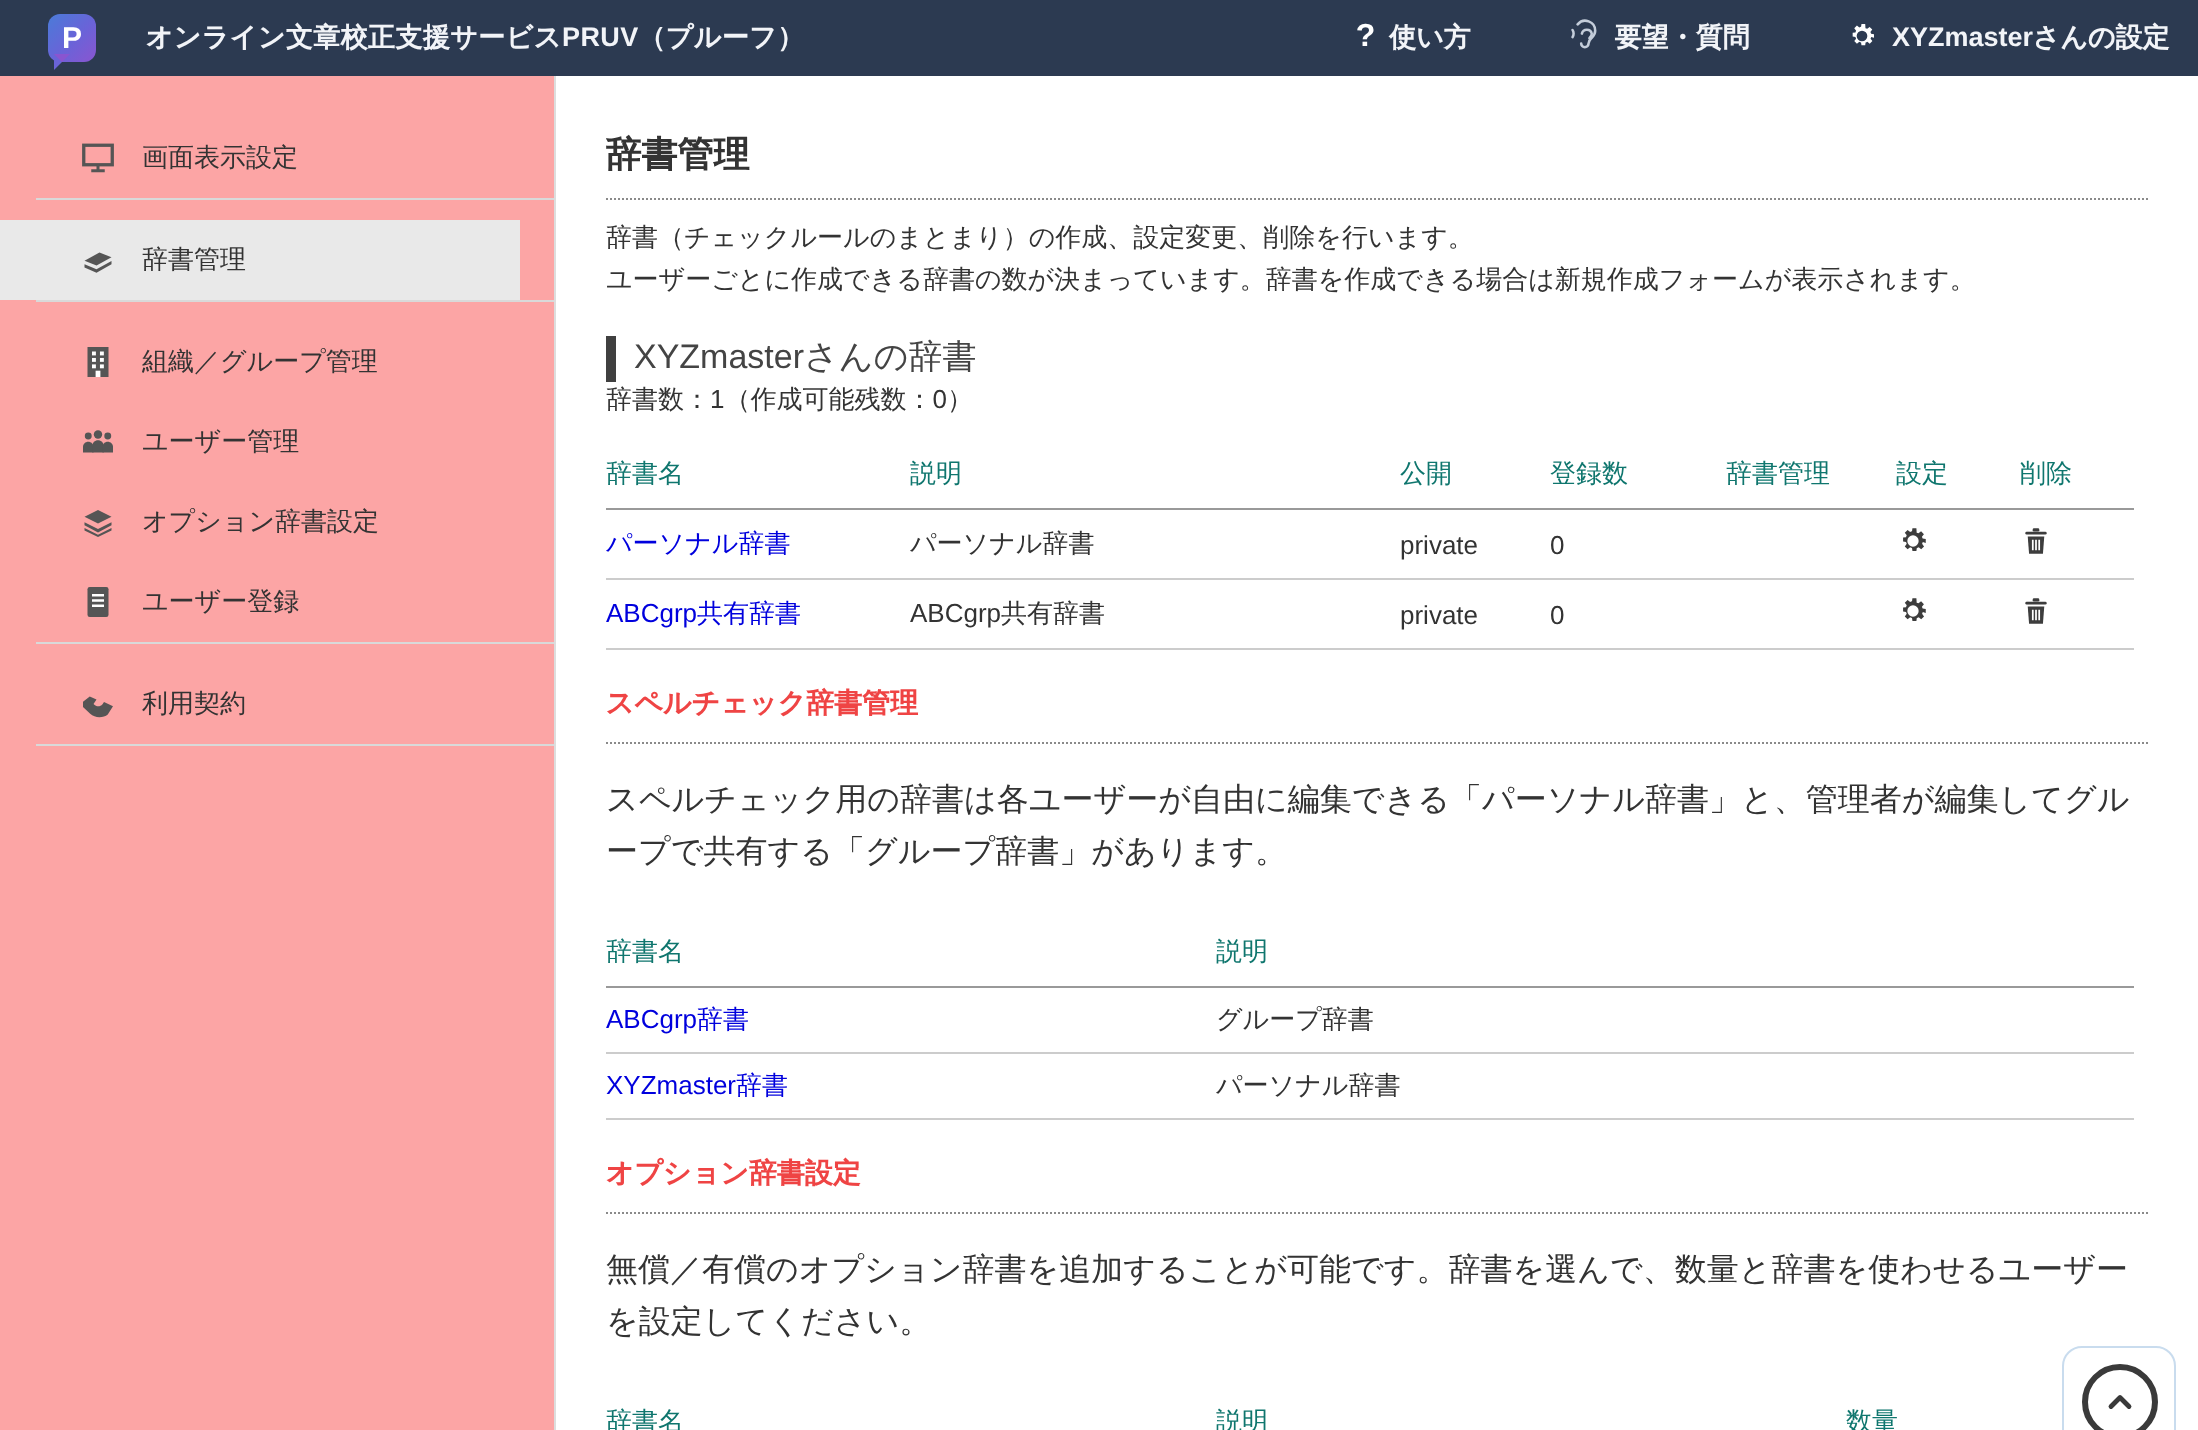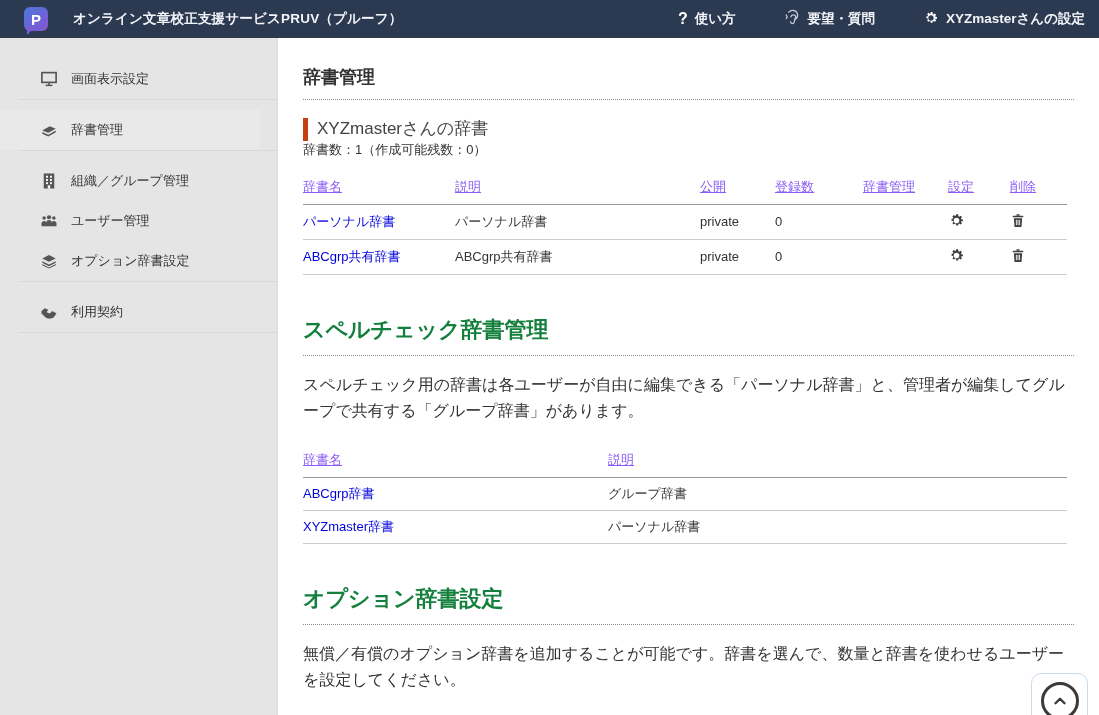--- a/index.html
+++ b/index.html
@@ -18,44 +18,44 @@
     border:4px solid transparent; border-top-color:#8a55d0; border-left-color:#6a63d8; }
   .topbar-title { color:#f2f4f8; font-size:13.5px; font-weight:600; margin-left:25px; letter-spacing:.2px; }
   .topnav { margin-left:auto; display:flex; align-items:center; gap:48px; }
   .topnav-item { display:flex; align-items:center; gap:7px; color:#f2f4f8;
     font-size:13.5px; font-weight:600; cursor:pointer; }
   .q-glyph { font-size:16px; font-weight:bold; color:#fff; }
   .nav-svg { display:block; }
 
   
   .sidebar { position:absolute; top:38px; left:0; width:278px; height:677px;
-    background:#e5e5e5; border-right:1px solid #ddd; padding-top:21px; }
+    background:#fca5a5; border-right:1px solid #ddd; padding-top:21px; }
   .side-item { height:40px; display:flex; align-items:center; gap:13px;
     padding-left:40px; font-size:13px; color:#333; cursor:pointer; }
   .side-item.active { background:#e9e9e9; margin-right:17px; }
   .side-ico { width:18px; display:flex; justify-content:center; }
   .side-divider { border-top:1px solid #d9d9d9; margin-left:18px; }
   .gap10 { height:10px; }
 
   
   .main { position:absolute; top:38px; left:278px; width:821px; height:677px;
     padding:27px 25px 0 25px; }
   h1.page-title { font-size:18px; font-weight:bold; color:#333;
     padding-bottom:10px; border-bottom:1px dotted #8a8a8a; margin-bottom:8px; }
   .intro p { font-size:13px; line-height:1.62; color:#333; }
   h2.sub-title { margin-top:18px; font-size:17px; font-weight:normal; color:#444;
-    border-left:5px solid #c2410c; padding-left:9px; line-height:1.35; }
+    border-left:5px solid #404040; padding-left:9px; line-height:1.35; }
   .count-line { font-size:13px; color:#333; }
-  h2.section-title { margin-top:40px; font-size:22px; font-weight:bold; color:#15803d;
+  h2.section-title { margin-top:18px; font-size:14px; font-weight:bold; color:#ef4444;
     padding-bottom:10px; border-bottom:1px dotted #8a8a8a; }
   .section-desc { margin-top:16px; font-size:16px; line-height:1.65; color:#333; }
 
   table { width:764px; border-collapse:collapse; margin-top:13px; table-layout:fixed; }
-  th { text-align:left; font-weight:normal; font-size:13px; color:#8b5cf6;
-    padding:6px 0 8px 0; border-bottom:1px solid #999;text-decoration:underline; }
+  th { text-align:left; font-weight:normal; font-size:13px; color:#0f766e;
+    padding:6px 0 8px 0; border-bottom:1px solid #999; }
   td { font-size:13px; color:#333; padding:7px 0; border-bottom:1px solid #ccc; height:29px;margin-left:28px; }
   a.dict-link { color:#0000dd; text-decoration:none; cursor:pointer; }
   .icon-btn { display:inline-flex; cursor:pointer; }
 
   
   .t1 .c1{width:152px}.t1 .c2{width:245px}.t1 .c3{width:75px}
   .t1 .c4{width:88px}.t1 .c5{width:85px}.t1 .c6{width:62px}.t1 .c7{width:auto}
   
   .t2 .c1{width:305px}.t2 .c2{width:auto}
   
@@ -166,38 +166,53 @@
     <span class="side-ico">
       <svg width="18" height="18" viewBox="0 0 24 24" fill="#555">
         <path d="M3 8.5 12 4l9 4.5L12 13z"></path>
         <path d="M3 12.2l9 4.5 9-4.5v2L12 19l-9-4.8z"></path>
         <path d="M3 16l9 4.5L21 16v1.6L12 22l-9-4.4z"></path>
       </svg>
     </span>
     <span>オプション辞書設定</span>
   </div>
 
+  <div class="side-item">
+    <span class="side-ico">
+      <svg width="16" height="18" viewBox="0 0 20 24">
+        <rect x="3" y="2" width="14" height="20" rx="1.5" fill="#555"></rect>
+        <g stroke="#fff" stroke-width="1.6">
+          <path d="M6 7.5h8M6 11h8M6 14.5h8"></path>
+        </g>
+      </svg>
+    </span>
+    <span>ユーザー登録</span>
+  </div>
   <div class="side-divider"></div>
   <div class="gap10"></div>
 
   <div class="side-item">
     <span class="side-ico">
       <svg width="18" height="18" viewBox="0 0 24 24" fill="#555">
         <path d="M2 10.5 6.5 7l4.5 2-2 3c2 2 4.2 2.1 6 .2l1-1.5 6 2.8-3.5 5.5c-2.8 2.3-8.5 2.6-11.7-.5L2 14z"></path>
       </svg>
     </span>
     <span>利用契約</span>
   </div>
   <div class="side-divider"></div>
 
 </div>
 
 <div class="main">
 
   <h1 class="page-title">辞書管理</h1>
+  <div class="intro">
+    <p>辞書（チェックルールのまとまり）の作成、設定変更、削除を行います。</p>
+    <p>ユーザーごとに作成できる辞書の数が決まっています。辞書を作成できる場合は新規作成フォームが表示されます。</p>
+  </div>
 
   <h2 class="sub-title">XYZmasterさんの辞書</h2>
   <div class="count-line">辞書数：1（作成可能残数：0）</div>
 
   <table class="t1">
     <colgroup>
         <col class="c1">
         <col class="c2">
         <col class="c3">
         <col class="c4">

